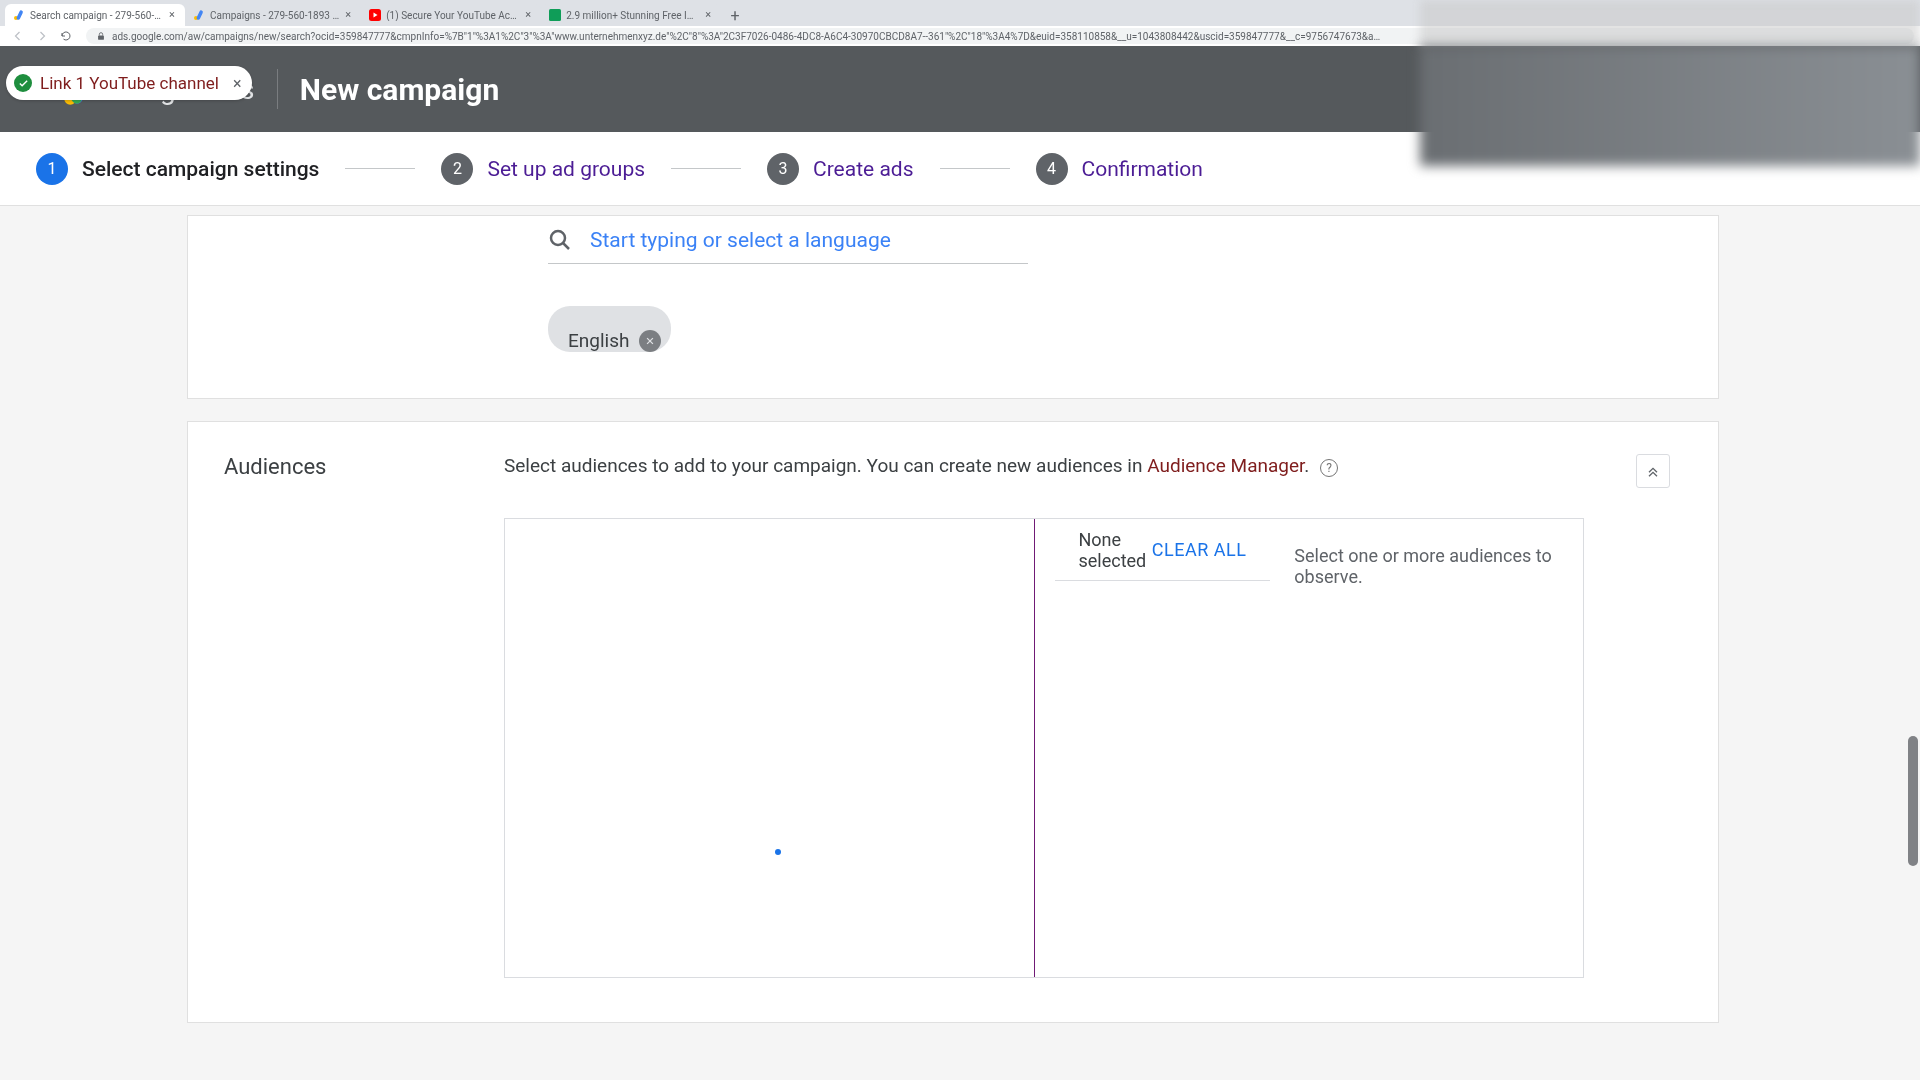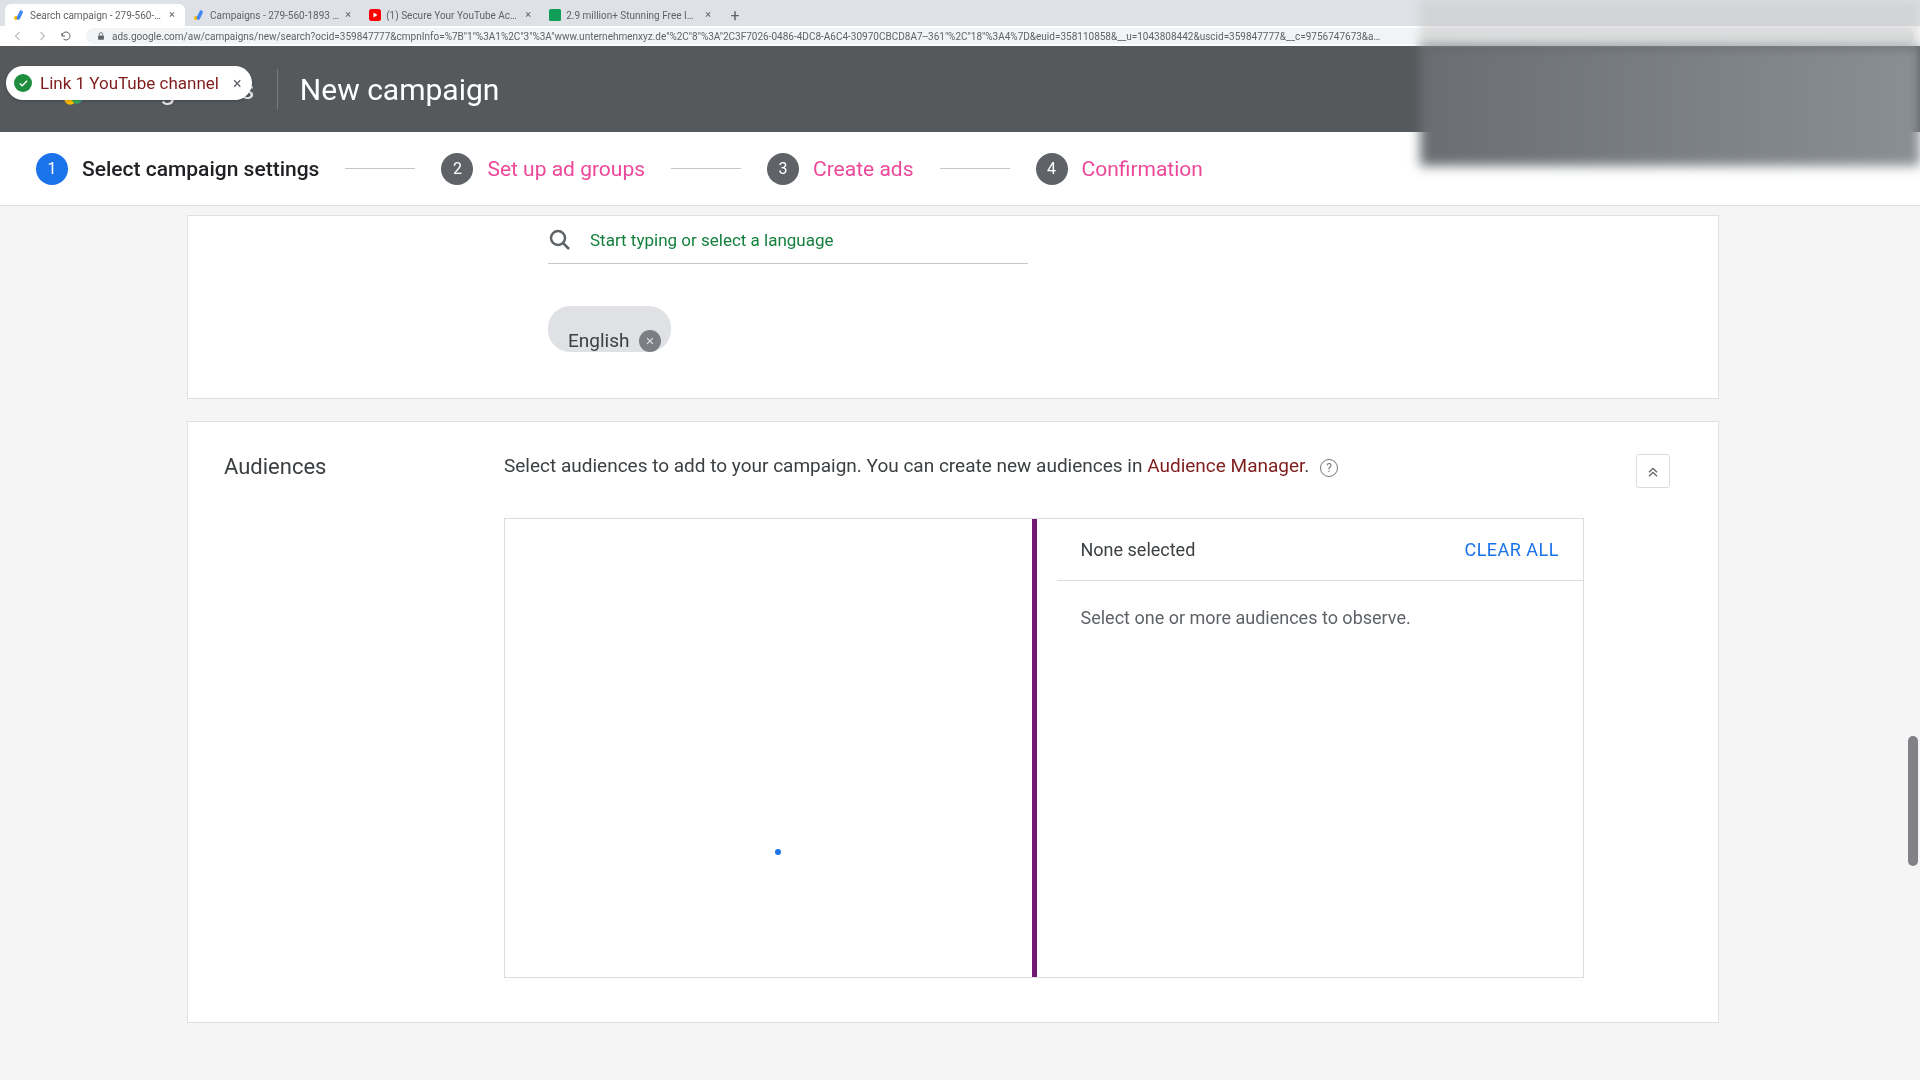--- a/index.html
+++ b/index.html
@@ -25,62 +25,62 @@
 .notif-check { width: 18px; height: 18px; border-radius: 50%; background: #1e8e3e; display: flex; align-items: center; justify-content: center; margin-right: 8px; }
 .notif-text { font-size: 17px; color: #7f1d1d; }
 .notif-close { margin-left: 14px; color: #5f6368; font-size: 16px; cursor: pointer; }
 
 
 .ga-header { height: 86px; background: #55595c; display: flex; align-items: center; padding: 0 18px; color: #fff; position: relative; }
 .ga-close { font-size: 22px; color: #cfd2d5; margin-right: 24px; cursor: pointer; }
 .ga-logo { width: 36px; height: 36px; margin-right: 10px; }
 .ga-brand { font-size: 28px; color: #e1e3e5; font-weight: 400; letter-spacing: 0.3px; }
 .ga-divider { width: 1px; height: 40px; background: #7a7d80; margin: 0 22px; }
-.ga-pagetitle { font-size: 30px; color: #fff; font-weight: 400; }
+.ga-pagetitle { font-size: 30px; color: #fff; font-weight: 700; }
 .ga-spacer { flex: 1; }
 .ga-action { display: flex; flex-direction: column; align-items: center; justify-content: center; width: 90px; cursor: pointer; color: #e1e3e5; }
 .ga-action-icon { height: 28px; display: flex; align-items: center; justify-content: center; }
 .ga-action-label { font-size: 11px; letter-spacing: 0.5px; margin-top: 4px; line-height: 1.1; text-align: center; }
 .ga-vdiv { width: 1px; height: 44px; background: #7a7d80; margin: 0 10px; }
 .ga-help { width: 30px; height: 30px; border: 2px solid #e1e3e5; border-radius: 50%; display: flex; align-items: center; justify-content: center; font-size: 18px; cursor: pointer; margin: 0 16px; }
 
 
 .stepper-bar { height: 74px; background: #fff; display: flex; align-items: center; padding: 0 36px; border-bottom: 1px solid #e0e0e0; }
 .step { display: flex; align-items: center; }
 .step-circle { width: 32px; height: 32px; border-radius: 50%; display: flex; align-items: center; justify-content: center; font-size: 16px; color: #fff; margin-right: 14px; }
 .step-circle.active { background: #1a73e8; }
 .step-circle.inactive { background: #5f6368; }
-.step-label { font-size: 21px; color: #ec4899; }
+.step-label { font-size: 21px; color: #4c1d95; }
 .step-label.active { font-weight: 500; color: #202124; }
 .step-connector { width: 70px; height: 1px; background: #c4c7c9; margin: 0 26px; }
 
 
 .content { padding: 0 0 0 0; height: calc(1080px - 46px - 86px - 74px); overflow: hidden; position: relative; }
 .card { background: #fff; margin: 0 0 24px 188px; width: 1530px; box-shadow: 0 0 0 1px #e0e0e0; position: relative; }
 .card.first { margin-top: 0; padding-bottom: 46px; }
 .lang-area { padding: 0 0 0 360px; }
 .lang-search-row { display: flex; align-items: center; height: 48px; border-bottom: 1px solid #c4c7c9; width: 480px; margin-top: 10px; }
 .lang-search-icon { color: #5f6368; margin-right: 18px; }
-.lang-search-placeholder { color: #15803d; font-size: 17px; }
+.lang-search-placeholder { color: #3b82f6; font-size: 21px; }
 .chip-row { margin-top: 42px; }
 .lang-chip { display: inline-flex; align-items: flex-end; height: 46px; background: #dfe1e4; border-radius: 22px; padding: 0 10px 0 20px; }
 .lang-chip-label { font-size: 19px; color: #3c4043; }
 .lang-chip-remove { width: 22px; height: 22px; border-radius: 50%; background: #7b7e82; color: #dfe1e4; display: flex; align-items: center; justify-content: center; margin-left: 10px; font-size: 14px; cursor: pointer; }
 
 .card.audiences { padding: 32px 48px 0 36px; min-height: 600px; }
 .aud-header-row { display: flex; align-items: flex-start; }
 .aud-title { font-size: 22px; color: #3c4043; width: 280px; }
 .aud-desc { font-size: 19px; color: #3c4043; flex: 1; }
 .aud-link { color: #7f1d1d; cursor: pointer; }
 .aud-help { display: inline-flex; width: 18px; height: 18px; border: 1.5px solid #757575; border-radius: 50%; align-items: center; justify-content: center; font-size: 12px; color: #757575; margin-left: 6px; cursor: pointer; }
 .collapse-btn { width: 34px; height: 34px; border: 1px solid #dadce0; border-radius: 3px; display: flex; align-items: center; justify-content: center; cursor: pointer; margin-left: 14px; color: #5f6368; }
 
 .aud-table { margin: 30px 0 0 280px; width: 1080px; border: 1px solid #dadce0; display: flex; min-height: 460px; }
 .aud-left { flex: 1; position: relative; }
-.aud-right { flex: 1; border-left: 5px solid #701a75; display: flex; flex-direction: column; padding-left: 20px; }
+.aud-right { flex: 1; border-left: 1px solid #701a75; display: flex; flex-direction: row; padding-left: 20px; }
 .aud-right-head { height: 62px; border-bottom: 1px solid #dadce0; display: flex; align-items: center; padding: 0 24px; }
 .aud-none { font-size: 18px; color: #3c4043; flex: 1; }
 .aud-clear { font-size: 18px; color: #1a73e8; letter-spacing: 0.5px; cursor: pointer; }
 .aud-right-body { padding: 26px 24px; font-size: 18px; color: #5f6368; }
 .spinner-dot { position: absolute; top: 330px; left: 270px; width: 6px; height: 6px; background: #1a73e8; border-radius: 3px; }
 
 
 .scroll-thumb { position: absolute; right: 2px; top: 530px; width: 10px; height: 130px; background: #808286; border-radius: 5px; }
 
 

